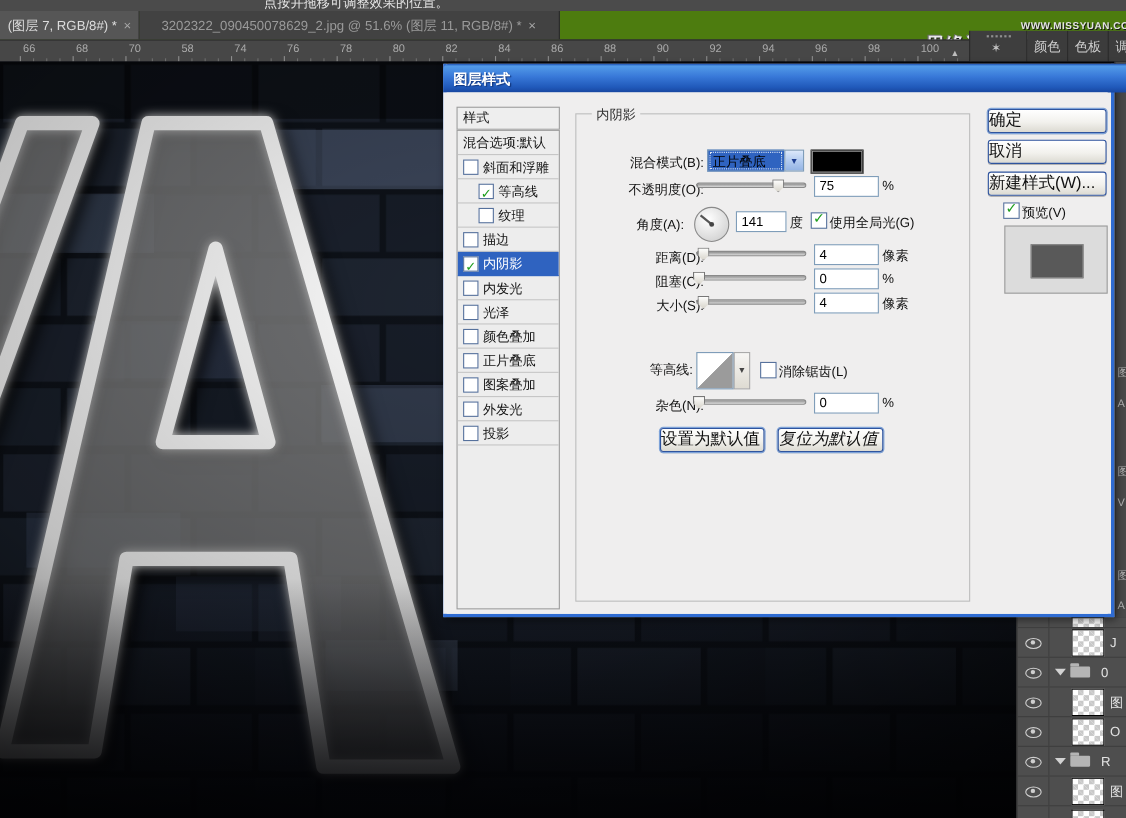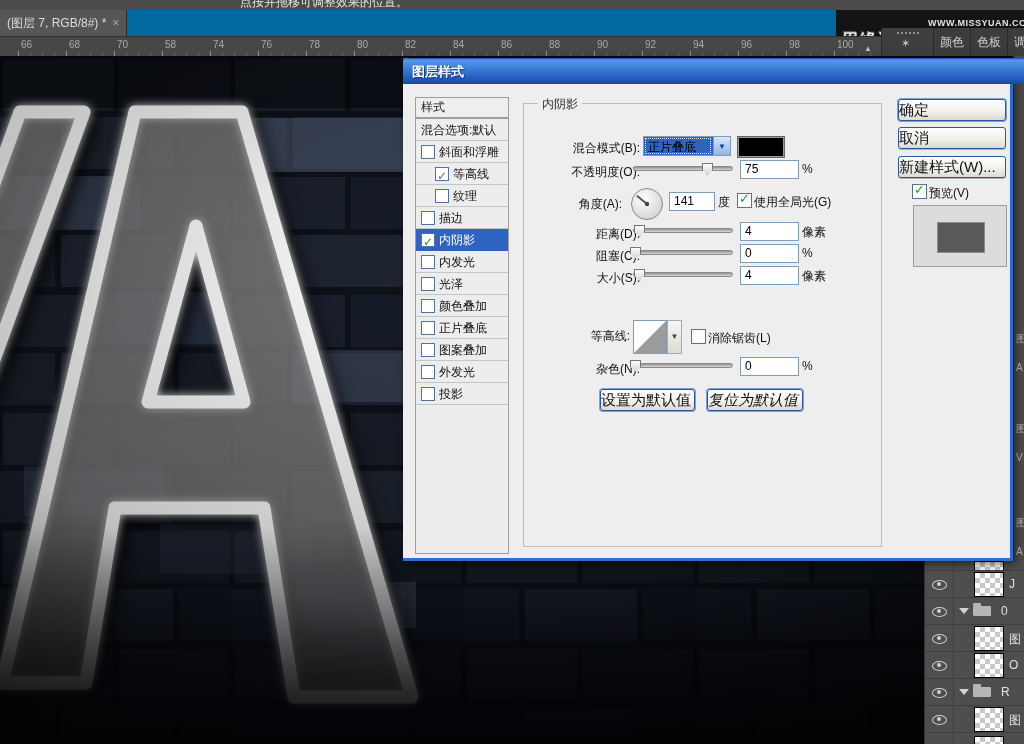--- a/index.html
+++ b/index.html
@@ -7,21 +7,21 @@
     width:1024px;height:744px;position:relative;overflow:hidden;
     background:#141414;
     font-family:"Liberation Sans","DejaVu Sans",sans-serif;
     -webkit-font-smoothing:antialiased;
   }
   .abs{position:absolute;}
 
   
   .hintbar{left:0;top:0;width:1024px;height:10px;background:#4b4b4b;overflow:hidden;}
   .hint-text{position:absolute;left:240px;top:-6px;font-size:12px;color:#e6e6e6;white-space:nowrap;}
-  .tabbar{left:0;top:10px;width:836px;height:26px;background:#0369a1;text-align:center;}
+  .tabbar{left:0;top:10px;width:1024px;height:26px;background:#4d7c0f;text-align:center;}
   .doc-tab{position:absolute;top:0;height:26px;line-height:26px;font-size:12px;
     padding:0 8px 0 7px;white-space:nowrap;overflow:hidden;box-sizing:border-box;border-right:1px solid #2a2a2a;}
   .doc-tab.active{left:0;width:127px;background:#565656;color:#dcdcdc;}
   .doc-tab.inactive{left:127px;width:382px;background:#424242;color:#9a9a9a;}
   .tab-close{display:inline-block;margin-left:6px;color:#a8a8a8;font-size:12px;}
   .watermark-title{left:842px;top:29px;font-size:17px;font-weight:bold;color:#e9e9e9;
     letter-spacing:1px;text-shadow:1px 1px 0 #161616,-1px -1px 0 #6f6f6f;white-space:nowrap;}
   .watermark-url{left:928px;top:18px;font-size:9px;font-weight:bold;color:#e3e3e3;
     letter-spacing:.5px;text-shadow:1px 1px 0 #161616;white-space:nowrap;}
   .collapse-arrows{left:909px;top:27px;font-size:6px;color:#c9c9c9;letter-spacing:1px;}
@@ -138,20 +138,23 @@
 </head>
 <body>
 
 <div class="abs hintbar">
   <div class="hint-text">点按并拖移可调整效果的位置。</div>
 </div>
 
 <div class="abs tabbar">
   <div class="doc-tab active">
     <span>(图层 7, RGB/8#) *</span><span class="tab-close">×</span>
+  </div>
+  <div class="doc-tab inactive">
+    <span>3202322_090450078629_2.jpg @ 51.6% (图层 11, RGB/8#) *</span><span class="tab-close">×</span>
   </div>
 </div>
 <div class="abs watermark-title">思缘设计论坛</div>
 <div class="abs watermark-url">WWW.MISSYUAN.COM</div>
 <div class="abs collapse-arrows">◀◀</div>
 
 <div class="abs ruler" id="ruler">
     <span class="rlabel" style="left: 21px;">66</span>
     <span class="rtick" style="left: 18px;"></span>
     <span class="rtick minor" style="left: 30px;"></span>

